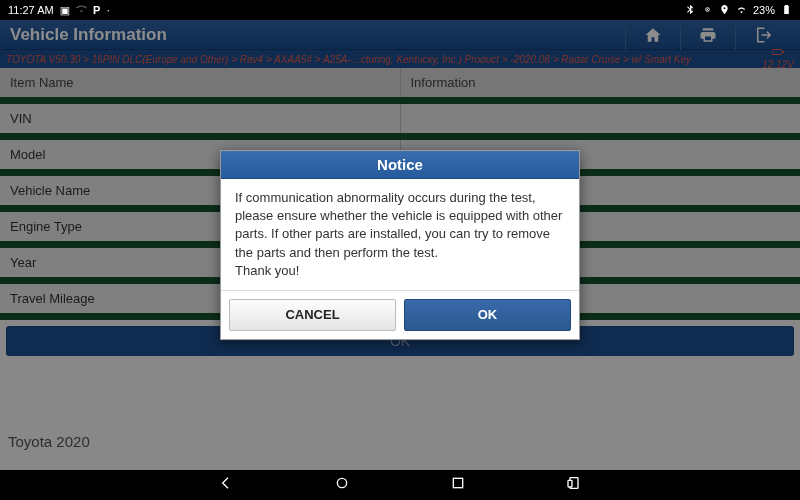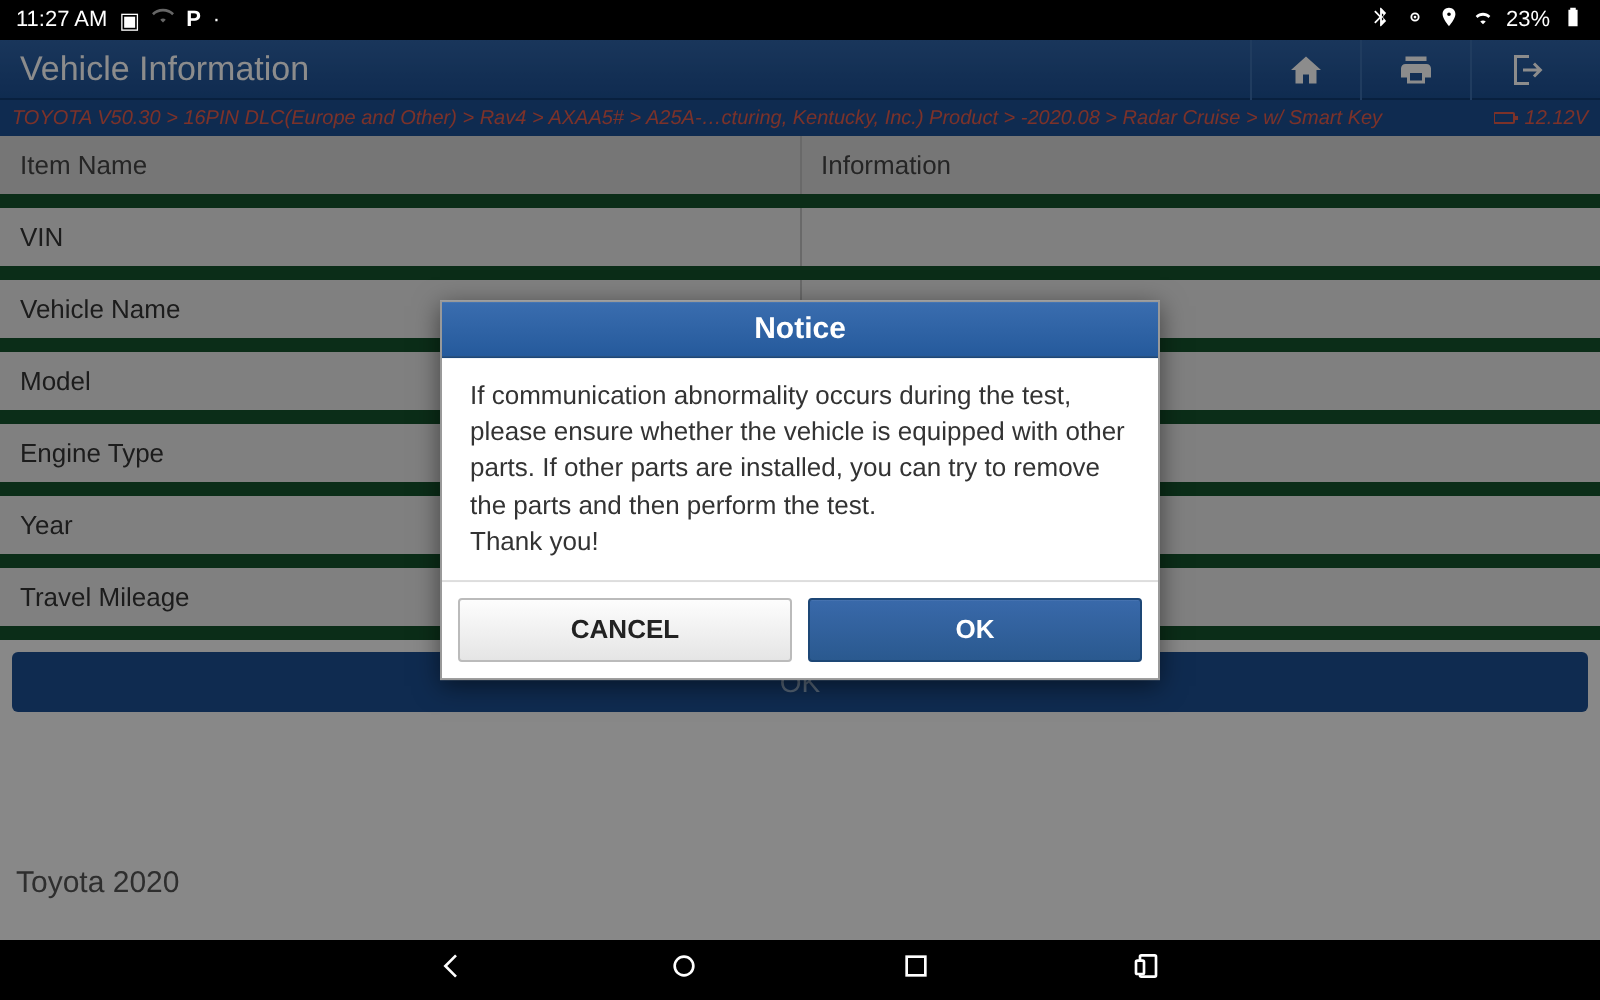--- a/index.html
+++ b/index.html
@@ -5,28 +5,28 @@
 * { box-sizing: border-box; margin: 0; padding: 0; font-family: Arial, sans-serif; }
 html, body { width: 800px; height: 500px; overflow: hidden; background: #000; }
 
 .statusbar { height: 20px; background: #000; color: #fff; display: flex; justify-content: space-between; align-items: center; padding: 0 8px; font-size: 11px; text-align: center; }
 .statusbar .left, .statusbar .right { display: flex; align-items: center; gap: 6px; }
 .statusbar svg { width: 11px; height: 11px; fill: #fff; }
 
 .app { position: relative; width: 800px; height: 450px; background: #f7f7f7; }
 
 .header { height: 30px; background: linear-gradient(#2f63a6,#1c4f92); display: flex; align-items: center; padding: 0 10px; color: #fff; border-bottom: 1px solid #0f3b72; }
-.header-title { flex: 1; font-size: 17px; font-weight: normal; }
+.header-title { flex: 1; font-size: 17px; font-weight: bold; }
 .header-icons { display: flex; }
 .header-btn { width: 55px; height: 30px; display: flex; align-items: center; justify-content: center; border-left: 1px solid #3b6eae; cursor: pointer; }
 .header-btn svg { width: 18px; height: 18px; fill: #fff; }
 
 .breadcrumb { height: 18px; background: #1c4f92; color: #e25b4c; font-size: 10px; font-style: italic; display: flex; align-items: center; padding: 0 6px; }
 .breadcrumb .text { flex: 1; white-space: nowrap; overflow: hidden; }
-.breadcrumb .batt { color: #e25b4c; display: flex; align-items: center; gap: 3px; }
+.breadcrumb .batt { color: #e25b4c; display: flex; align-items: center; gap: 3px; flex-direction: column; }
 
 .table { width: 100%; border-collapse: collapse; }
 .table th, .table td { text-align: left; padding: 7px 10px; font-size: 13px; color: #333; border-bottom: 7px solid #14532d; height: 32px; }
 .table th { background: #d8d8d8; font-weight: normal; color: #444; }
 .table td { background: #eaeaea; }
 .table .col1 { width: 50%; border-right: 1px solid #bfbfbf; }
 
 .main-ok { margin: 6px 6px 0 6px; height: 30px; background: #1c4f92; color: #9bb6d6; border-radius: 3px; display: flex; align-items: center; justify-content: center; font-size: 14px; cursor: pointer; }
 
 .footer-info { position: absolute; left: 8px; bottom: 20px; font-size: 15px; color: #555; }
@@ -119,25 +119,25 @@
       <th class="col1">Item Name</th>
       <th>Information</th>
     </tr>
       </thead>
     <tbody>
       <tr>
           <td class="col1">VIN</td>
           <td></td>
         </tr>
       <tr>
-          <td class="col1">Vehicle Name</td>
+          <td class="col1">Model</td>
           <td></td>
         </tr>
       <tr>
-          <td class="col1">Model</td>
+          <td class="col1">Vehicle Name</td>
           <td></td>
         </tr>
       <tr>
           <td class="col1">Engine Type</td>
           <td></td>
         </tr>
       <tr>
           <td class="col1">Year</td>
           <td></td>
         </tr>

